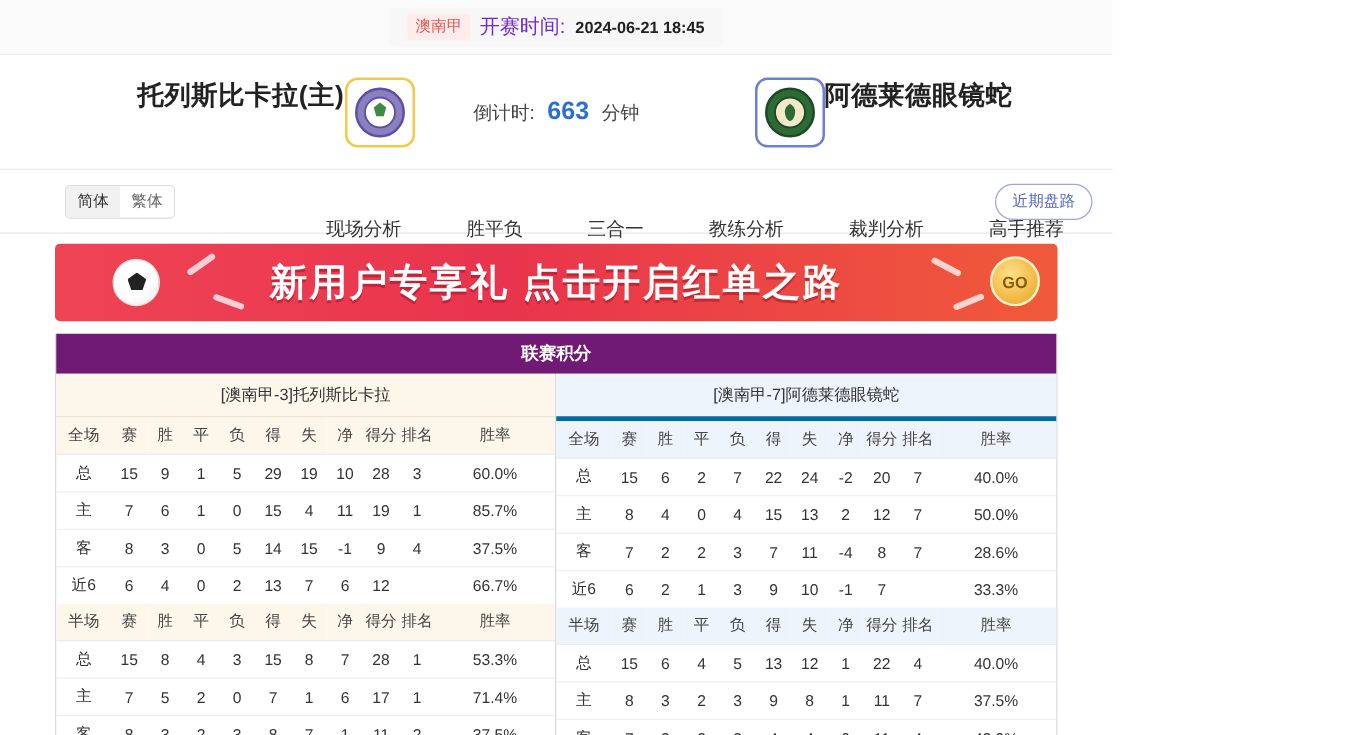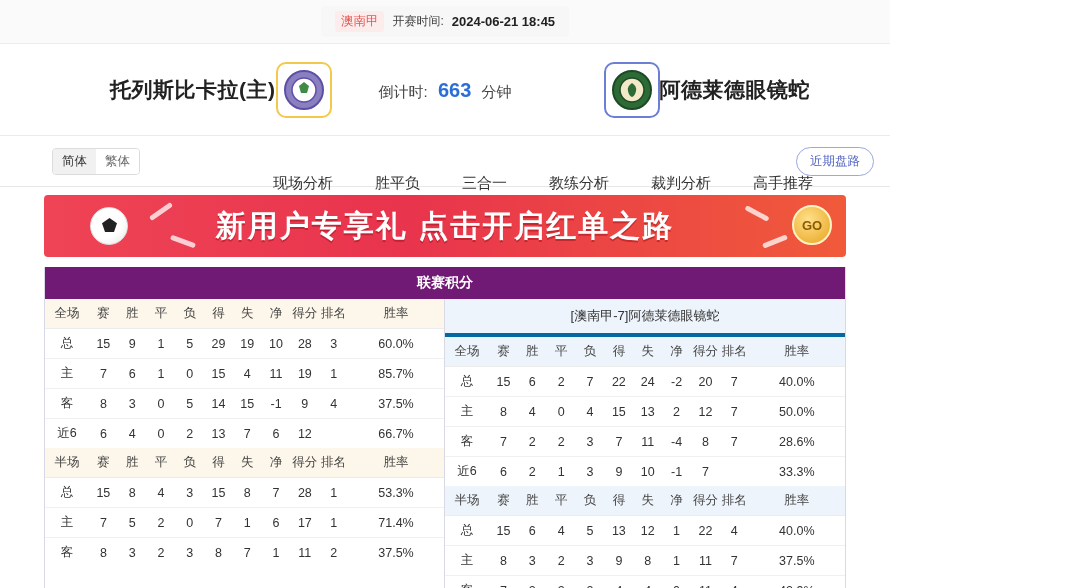--- a/index.html
+++ b/index.html
@@ -26,32 +26,32 @@
     padding: 5px 14px;
     font-size: 13px;
   }
   .league-tag {
     color: #e8554e;
     background: #fdecec;
     border-radius: 3px;
     padding: 2px 6px;
     font-size: 12.5px;
   }
-  .kick-label { color: #404040; font-size: 12px; }
+  .kick-label { color: #6d28d9; font-size: 16px; }
   .kick-time { color: #222; font-weight: bold; font-size: 13px; }
 
   
   .teams {
     height: 92px;
     display: flex; align-items: center;
     background: #fff;
     border-bottom: 1px solid #eaeaea;
     position: relative;
   }
-  .team { display: flex; align-items: center; }
+  .team { display: flex; align-items: flex-start; }
   .team.home { position: absolute; left: 110px; }
   .team.away { position: absolute; right: 80px; }
   .team-name { font-size: 21px; font-weight: bold; color: #222; letter-spacing: .5px; }
   .badge {
     width: 56px; height: 56px;
     border-radius: 10px;
     display: flex; align-items: center; justify-content: center;
     background: #fff;
   }
   .badge.home { border: 2px solid #f4c84a; }
@@ -81,22 +81,22 @@
     background: #fff;
   }
   .lang-toggle {
     position: absolute; left: 52px;
     display: flex; border: 1px solid #dcdcdc; border-radius: 4px; overflow: hidden;
     font-size: 12.5px;
   }
   .lang-toggle span { padding: 4px 9px; color: #666; background: #fff; }
   .lang-toggle span.active { color: #333; background: #f1f1f1; }
   .nav-items {
-    position: absolute; left: 252px;
-    display: flex; align-items: center; gap: 0; margin-top: 45px;
+    position: absolute; left: 240px;
+    display: flex; align-items: center; gap: 10px; margin-top: 45px;
   }
   .nav-item {
     font-size: 15px; color: #333;
     padding: 7px 21px;
     border-radius: 16px;
     white-space: nowrap;
   }
   .nav-item.active { background: #e8533d; color: #fff; font-weight: bold; }
   .recent-btn {
     position: absolute; right: 16px;
@@ -247,20 +247,21 @@
     <span class="banner-text">新用户专享礼   点击开启红单之路</span>
     <span class="banner-dash d3"></span>
     <span class="banner-dash d4"></span>
     <span class="banner-go">GO</span>
   </div>
 
   <div class="panel">
     <div class="panel-title">联赛积分</div>
     <div class="split">
       <div class="side left">
+        <div class="side-title">[澳南甲-3]托列斯比卡拉</div>
         <div id="left-tables">
             <table class="stat">
               <colgroup>
                 <col class="c0">
                 <col class="cn">
                 <col class="cn">
                 <col class="cn">
                 <col class="cn">
                 <col class="cn">
                 <col class="cn">

